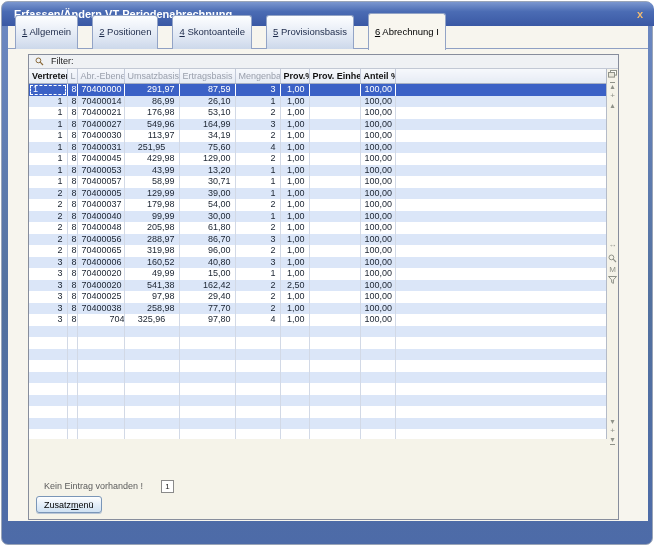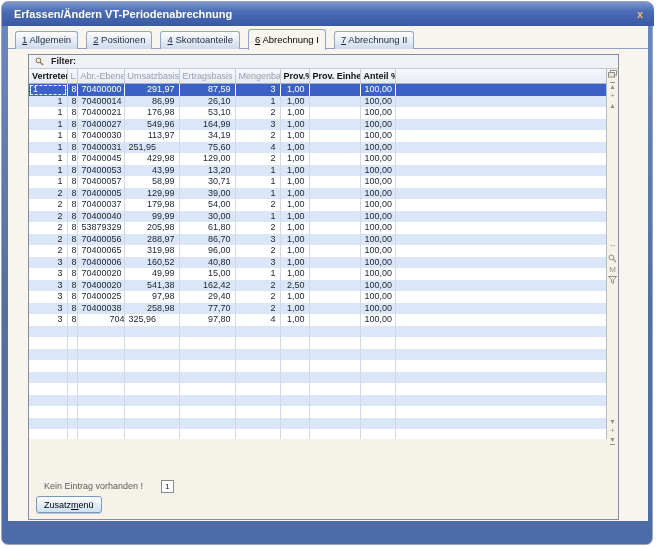--- a/index.html
+++ b/index.html
@@ -10,30 +10,30 @@
   .titlebar{position:absolute;left:2px;top:2px;width:652px;height:24px;border-radius:7px 7px 0 0;
             background:linear-gradient(180deg,#7b97cf 0%,#4b6cb4 40%,#3a58a4 100%);
             color:#fff;font-size:11px;font-weight:bold;line-height:24px;box-sizing:border-box;padding-left:12px;}
   .close-x{position:absolute;right:11px;top:0;font-size:11px;font-weight:bold;color:#f2bb6f;cursor:default;}
   .client{position:absolute;left:8px;top:26px;width:640px;height:495px;background:#f7f5ee;}
   
   .tabstrip{position:absolute;left:0;top:0;width:640px;height:23px;}
   .tabstrip .baseline{position:absolute;left:0;bottom:0;width:640px;height:1px;background:#8fa0c4;}
   .tabs{position:absolute;left:7px;bottom:0;display:flex;align-items:flex-end;}
   .tab{position:relative;height:17px;line-height:16px;font-size:9.5px;color:#1c2a4a;
-       padding:0 6px;margin-right:8px;border:1px solid #93a4c6;border-bottom:none;border-radius:3px 3px 0 0;
+       padding:8px 6px;margin-right:14px;border:1px solid #93a4c6;border-bottom:none;border-radius:3px 3px 0 0;
        background:linear-gradient(180deg,#fdfeff,#dde5f2 70%,#ccd8ea);white-space:nowrap;}
   .tab.active{height:20px;line-height:19px;background:#f8f6ef;color:#000;z-index:2;margin-bottom:-1px;}
   .tab .num{text-decoration:underline;}
   
   .panel{position:absolute;left:20px;top:28px;width:589px;height:464px;border:1px solid #878d9c;
          background:#f5f3e9;box-sizing:content-box;}
   .filterbar{position:absolute;left:0;top:0;width:589px;height:13px;background:#eff1f4;
              border-bottom:1px solid #c2c8d4;font-size:9px;line-height:13px;}
-  .filterbar .flabel{position:absolute;left:22px;top:0;font-weight:bold;color:#222;}
+  .filterbar .flabel{position:absolute;left:22px;top:0;font-weight:normal;color:#222;}
   .filterbar svg{position:absolute;left:6px;top:2px;}
   .gridwrap{position:absolute;left:0;top:14px;width:577px;height:370px;background:#fff;
             border-right:1px solid #b4bbc8;overflow:hidden;}
   table.grid{border-collapse:collapse;table-layout:fixed;width:577px;}
   table.grid th{height:14px;font-size:9px;text-align:left;padding:0 3px;overflow:hidden;white-space:nowrap;
        background:linear-gradient(180deg,#f6f8fc,#e6ebf4);border-right:1px solid #c3cad9;
        border-bottom:1px solid #a8b1c4;font-weight:bold;color:#111;}
   table.grid th.muted{color:#9aa0ac;font-weight:normal;}
   table.grid td{height:11.5px;line-height:11.5px;font-size:9px;color:#1a2330;padding:0 4px;
        border-right:1px solid #d2d9e6;overflow:hidden;white-space:nowrap;}
@@ -67,22 +67,22 @@
     <span>Erfassen/Ändern VT-Periodenabrechnung</span>
     <span class="close-x">x</span>
   </div>
   <div class="client">
     <div class="tabstrip">
       <div class="baseline"></div>
       <div class="tabs" id="tabs">
           <div class="tab"><span class="num">1</span><span> Allgemein</span></div>
           <div class="tab"><span class="num">2</span><span> Positionen</span></div>
           <div class="tab"><span class="num">4</span><span> Skontoanteile</span></div>
+          <div class="tab"><span class="num">5</span><span> Provisionsbasis</span></div>
           <div class="tab active"><span class="num">6</span><span> Abrechnung I</span></div>
-          <div class="tab"><span class="num">7</span><span> Abrechnung II</span></div>
         </div>
     </div>
     <div class="panel">
       <div class="filterbar">
         <svg width="9" height="9" viewBox="0 0 9 9">
           <circle cx="3.4" cy="3.4" r="2.4" fill="none" stroke="#8a6a3a" stroke-width="1"></circle>
           <line x1="5.2" y1="5.2" x2="8" y2="8" stroke="#8a6a3a" stroke-width="1.2"></line>
         </svg>
         <span class="flabel">Filter:</span>
       </div>
@@ -172,21 +172,21 @@
                 <td style="text-align: right;">2</td>
                 <td style="text-align: right;">1,00</td>
                 <td style="text-align: right;"></td>
                 <td style="text-align: right;">100,00</td>
                 <td style="text-align: left;"></td>
               </tr>
               <tr>
                 <td style="text-align: right;">1</td>
                 <td style="text-align: center;">8</td>
                 <td style="text-align: left;">70400031</td>
-                <td style="text-align: left;">251,95</td>
+                <td style="text-align: center;">251,95</td>
                 <td style="text-align: right;">75,60</td>
                 <td style="text-align: right;">4</td>
                 <td style="text-align: right;">1,00</td>
                 <td style="text-align: right;"></td>
                 <td style="text-align: right;">100,00</td>
                 <td style="text-align: left;"></td>
               </tr>
               <tr>
                 <td style="text-align: right;">1</td>
                 <td style="text-align: center;">8</td>
@@ -255,21 +255,21 @@
                 <td style="text-align: right;">30,00</td>
                 <td style="text-align: right;">1</td>
                 <td style="text-align: right;">1,00</td>
                 <td style="text-align: right;"></td>
                 <td style="text-align: right;">100,00</td>
                 <td style="text-align: left;"></td>
               </tr>
               <tr>
                 <td style="text-align: right;">2</td>
                 <td style="text-align: center;">8</td>
-                <td style="text-align: left;">53879329</td>
+                <td style="text-align: left;">70400048</td>
                 <td style="text-align: right;">205,98</td>
                 <td style="text-align: right;">61,80</td>
                 <td style="text-align: right;">2</td>
                 <td style="text-align: right;">1,00</td>
                 <td style="text-align: right;"></td>
                 <td style="text-align: right;">100,00</td>
                 <td style="text-align: left;"></td>
               </tr>
               <tr>
                 <td style="text-align: right;">2</td>
@@ -352,21 +352,21 @@
                 <td style="text-align: right;">2</td>
                 <td style="text-align: right;">1,00</td>
                 <td style="text-align: right;"></td>
                 <td style="text-align: right;">100,00</td>
                 <td style="text-align: left;"></td>
               </tr>
               <tr>
                 <td style="text-align: right;">3</td>
                 <td style="text-align: center;">8</td>
                 <td style="text-align: left; padding-left: 32px;">70400039</td>
-                <td style="text-align: left;">325,96</td>
+                <td style="text-align: center;">325,96</td>
                 <td style="text-align: right;">97,80</td>
                 <td style="text-align: right;">4</td>
                 <td style="text-align: right;">1,00</td>
                 <td style="text-align: right;"></td>
                 <td style="text-align: right;">100,00</td>
                 <td style="text-align: left;"></td>
               </tr>
               <tr>
                 <td style="text-align: right;"></td>
                 <td style="text-align: center;"></td>

